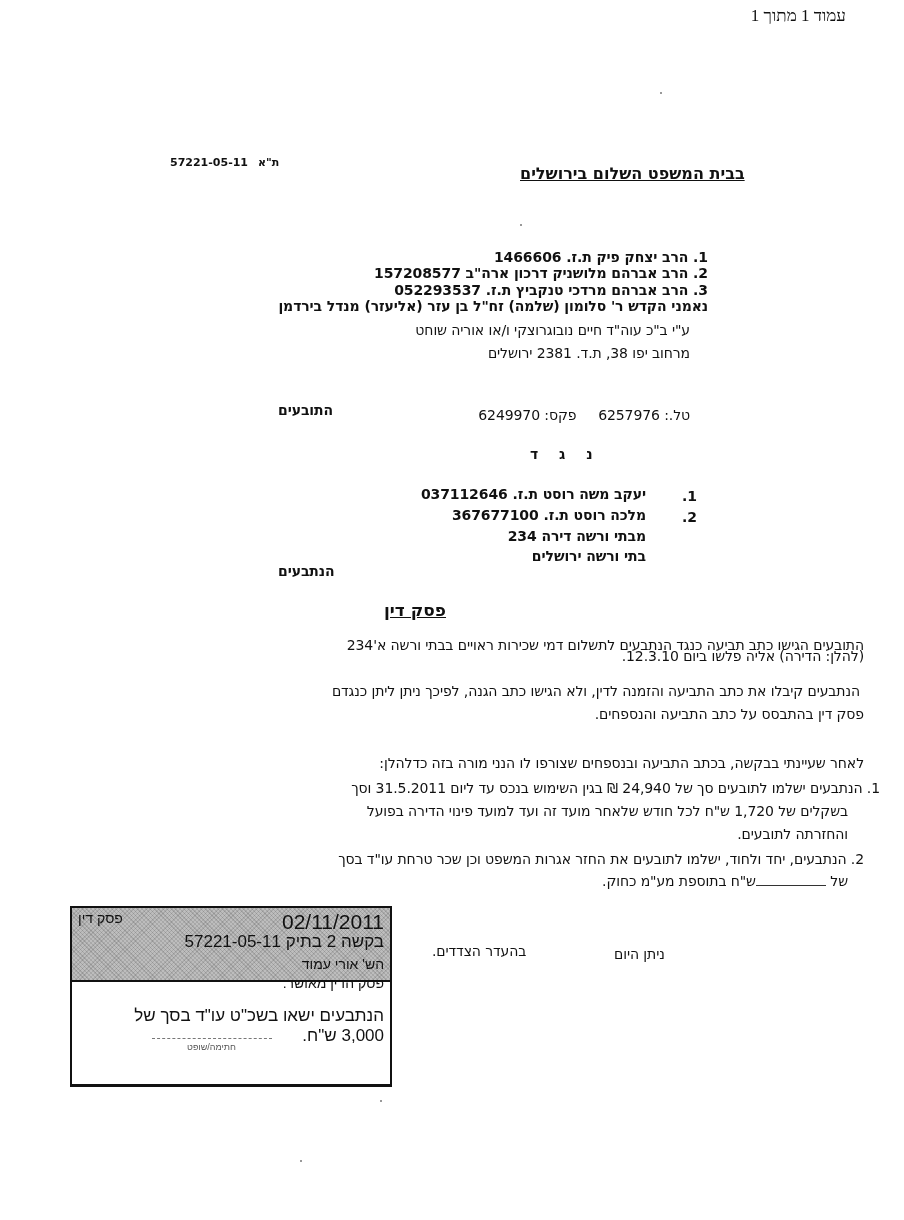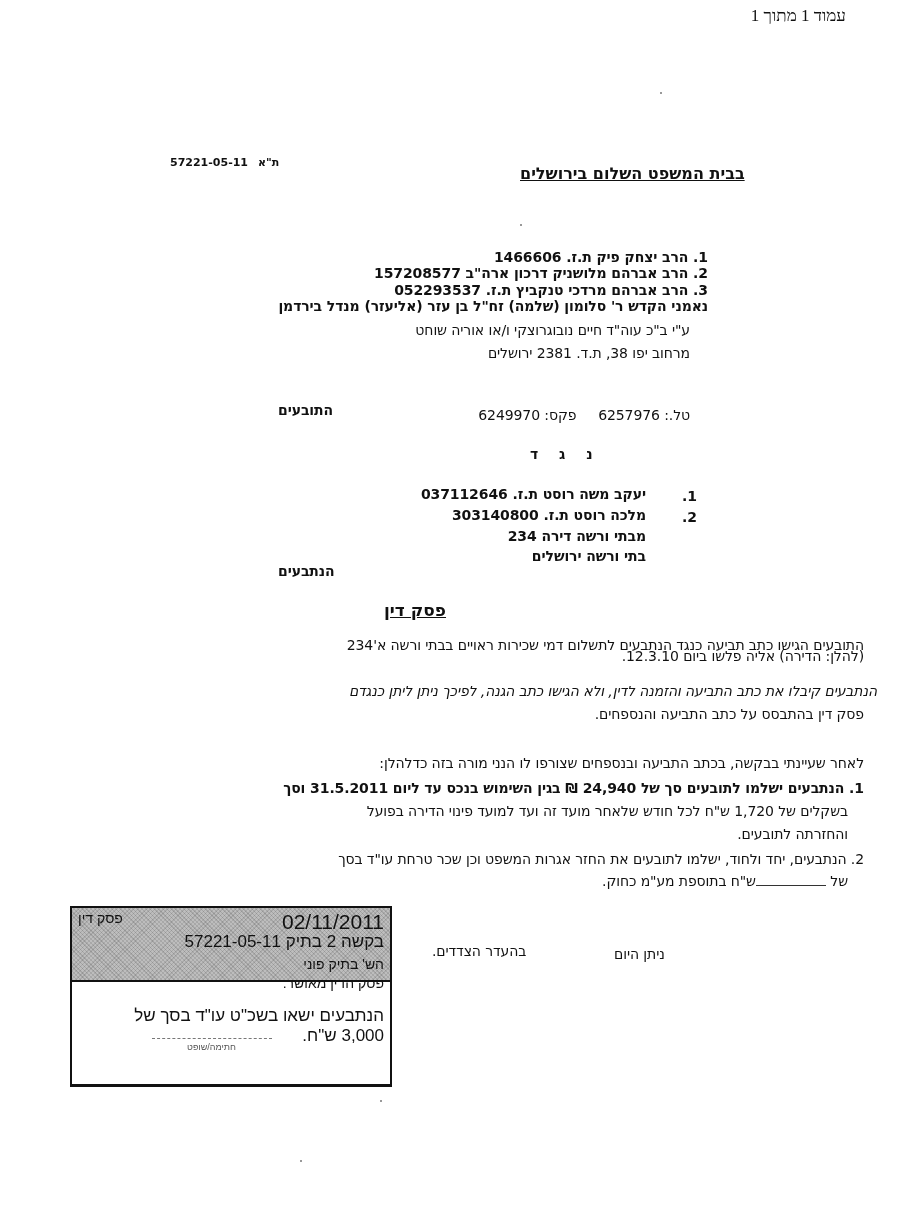--- a/index.html
+++ b/index.html
@@ -47,57 +47,57 @@
   <span>פקס:</span>
   <span>6249970</span>
 </div>
 <div class="abs rtl line b" style="top:402px; left:278px;">התובעים</div>
 
 <div class="abs rtl line b" style="top:446px; left:530px; letter-spacing:8px;">נ ג ד</div>
 
 <div class="abs line b" style="top:488px; left:682px;">.1</div>
 <div class="abs rtl line b" style="top:486px; right:258px;">יעקב משה רוסט ת.ז. 037112646</div>
 <div class="abs line b" style="top:509px; left:682px;">.2</div>
-<div class="abs rtl line b" style="top:507px; right:258px;">מלכה רוסט ת.ז. 303140800</div>
+<div class="abs rtl line b" style="top:507px; right:258px;">מלכה רוסט ת.ז. 367677100</div>
 <div class="abs rtl line b" style="top:528px; right:258px;text-align:center;">מבתי ורשה דירה 234</div>
 <div class="abs rtl line b" style="top:548px; right:258px;">בתי ורשה ירושלים</div>
 <div class="abs rtl line b" style="top:563px; left:278px;">הנתבעים</div>
 
 <div class="abs rtl title" style="top:600px; left:384px;">פסק דין</div>
 
 <div class="abs rtl line" style="top:637px; right:40px;">התובעים הגישו כתב תביעה כנגד הנתבעים לתשלום דמי שכירות ראויים בבתי ורשה א'234</div>
 <div class="abs rtl line" style="top:648px; right:40px;">(להלן: הדירה) אליה פלשו ביום 12.3.10.</div>
 
-<div class="abs rtl line" style="top:683px; right:27px;font-style:italic;">הנתבעים קיבלו את כתב התביעה והזמנה לדין, ולא הגישו כתב הגנה, לפיכך ניתן ליתן כנגדם</div>
+<div class="abs rtl line" style="top:683px; right:44px;">הנתבעים קיבלו את כתב התביעה והזמנה לדין, ולא הגישו כתב הגנה, לפיכך ניתן ליתן כנגדם</div>
 <div class="abs rtl line" style="top:706px; right:40px;">פסק דין בהתבסס על כתב התביעה והנספחים.</div>
 
 <div class="abs rtl line" style="top:755px; right:40px;">לאחר שעיינתי בבקשה, בכתב התביעה ובנספחים שצורפו לו הנני מורה בזה כדלהלן:</div>
 
-<div class="abs rtl line" style="top:780px; right:40px;font-weight:bold;">1. הנתבעים ישלמו לתובעים סך של 24,940 ₪ בגין השימוש בנכס עד ליום 31.5.2011 וסך</div>
+<div class="abs rtl line" style="top:780px; right:24px;">1. הנתבעים ישלמו לתובעים סך של 24,940 ₪ בגין השימוש בנכס עד ליום 31.5.2011 וסך</div>
 <div class="abs rtl line" style="top:803px; right:56px;">בשקלים של 1,720 ש"ח לכל חודש שלאחר מועד זה ועד למועד פינוי הדירה בפועל</div>
 <div class="abs rtl line" style="top:826px; right:56px;">והחזרתה לתובעים.</div>
 
 <div class="abs rtl line" style="top:851px; right:40px;">2. הנתבעים, יחד ולחוד, ישלמו לתובעים את החזר אגרות המשפט וכן שכר טרחת עו"ד בסך</div>
 <div class="abs rtl line" style="top:873px; right:56px;">
   <span>של</span>
   <span class="blank" style="width:70px;"></span><span>ש"ח בתוספת מע"מ כחוק.</span>
 </div>
 
 <div class="abs rtl line" style="top:946px; left:614px;">ניתן היום</div>
 <div class="abs rtl line" style="top:943px; left:432px;">בהעדר הצדדים.</div>
 
 <div class="stamp">
   <div class="stamp-head">
     <div class="s rtl" style="top:2px; left:6px; font-size:14px;">פסק דין</div>
     <div class="s" style="top:2px; right:6px; font-size:21px;">02/11/2011</div>
     <div class="s rtl" style="top:24px; right:6px; font-size:17px;">
       <span>בקשה 2 בתיק</span>
       <span>57221-05-11</span>
     </div>
-    <div class="s rtl" style="top:48px; right:6px; font-size:14px;">הש' בתיק פוני</div>
+    <div class="s rtl" style="top:48px; right:6px; font-size:14px;">הש' אורי עמוד</div>
   </div>
   <div class="s rtl" style="top:67px; right:6px; font-size:14px;">פסק הדין מאושר.</div>
   <div class="s rtl" style="top:98px; right:6px; font-size:17px;">הנתבעים ישאו בשכ"ט עו"ד בסך של</div>
   <div class="s rtl" style="top:118px; right:6px; font-size:17px;">3,000 ש"ח.</div>
   <div class="s" style="top:130px; left:80px; width:120px; border-bottom:1px dashed #777;"></div>
   <div class="s rtl" style="top:134px; left:115px; font-size:9px; color:#555;">חתימה/שופט</div>
 </div>
 
 <div class="dots" style="top:92px; left:660px;"></div>
 <div class="dots" style="top:224px; left:520px;"></div>

